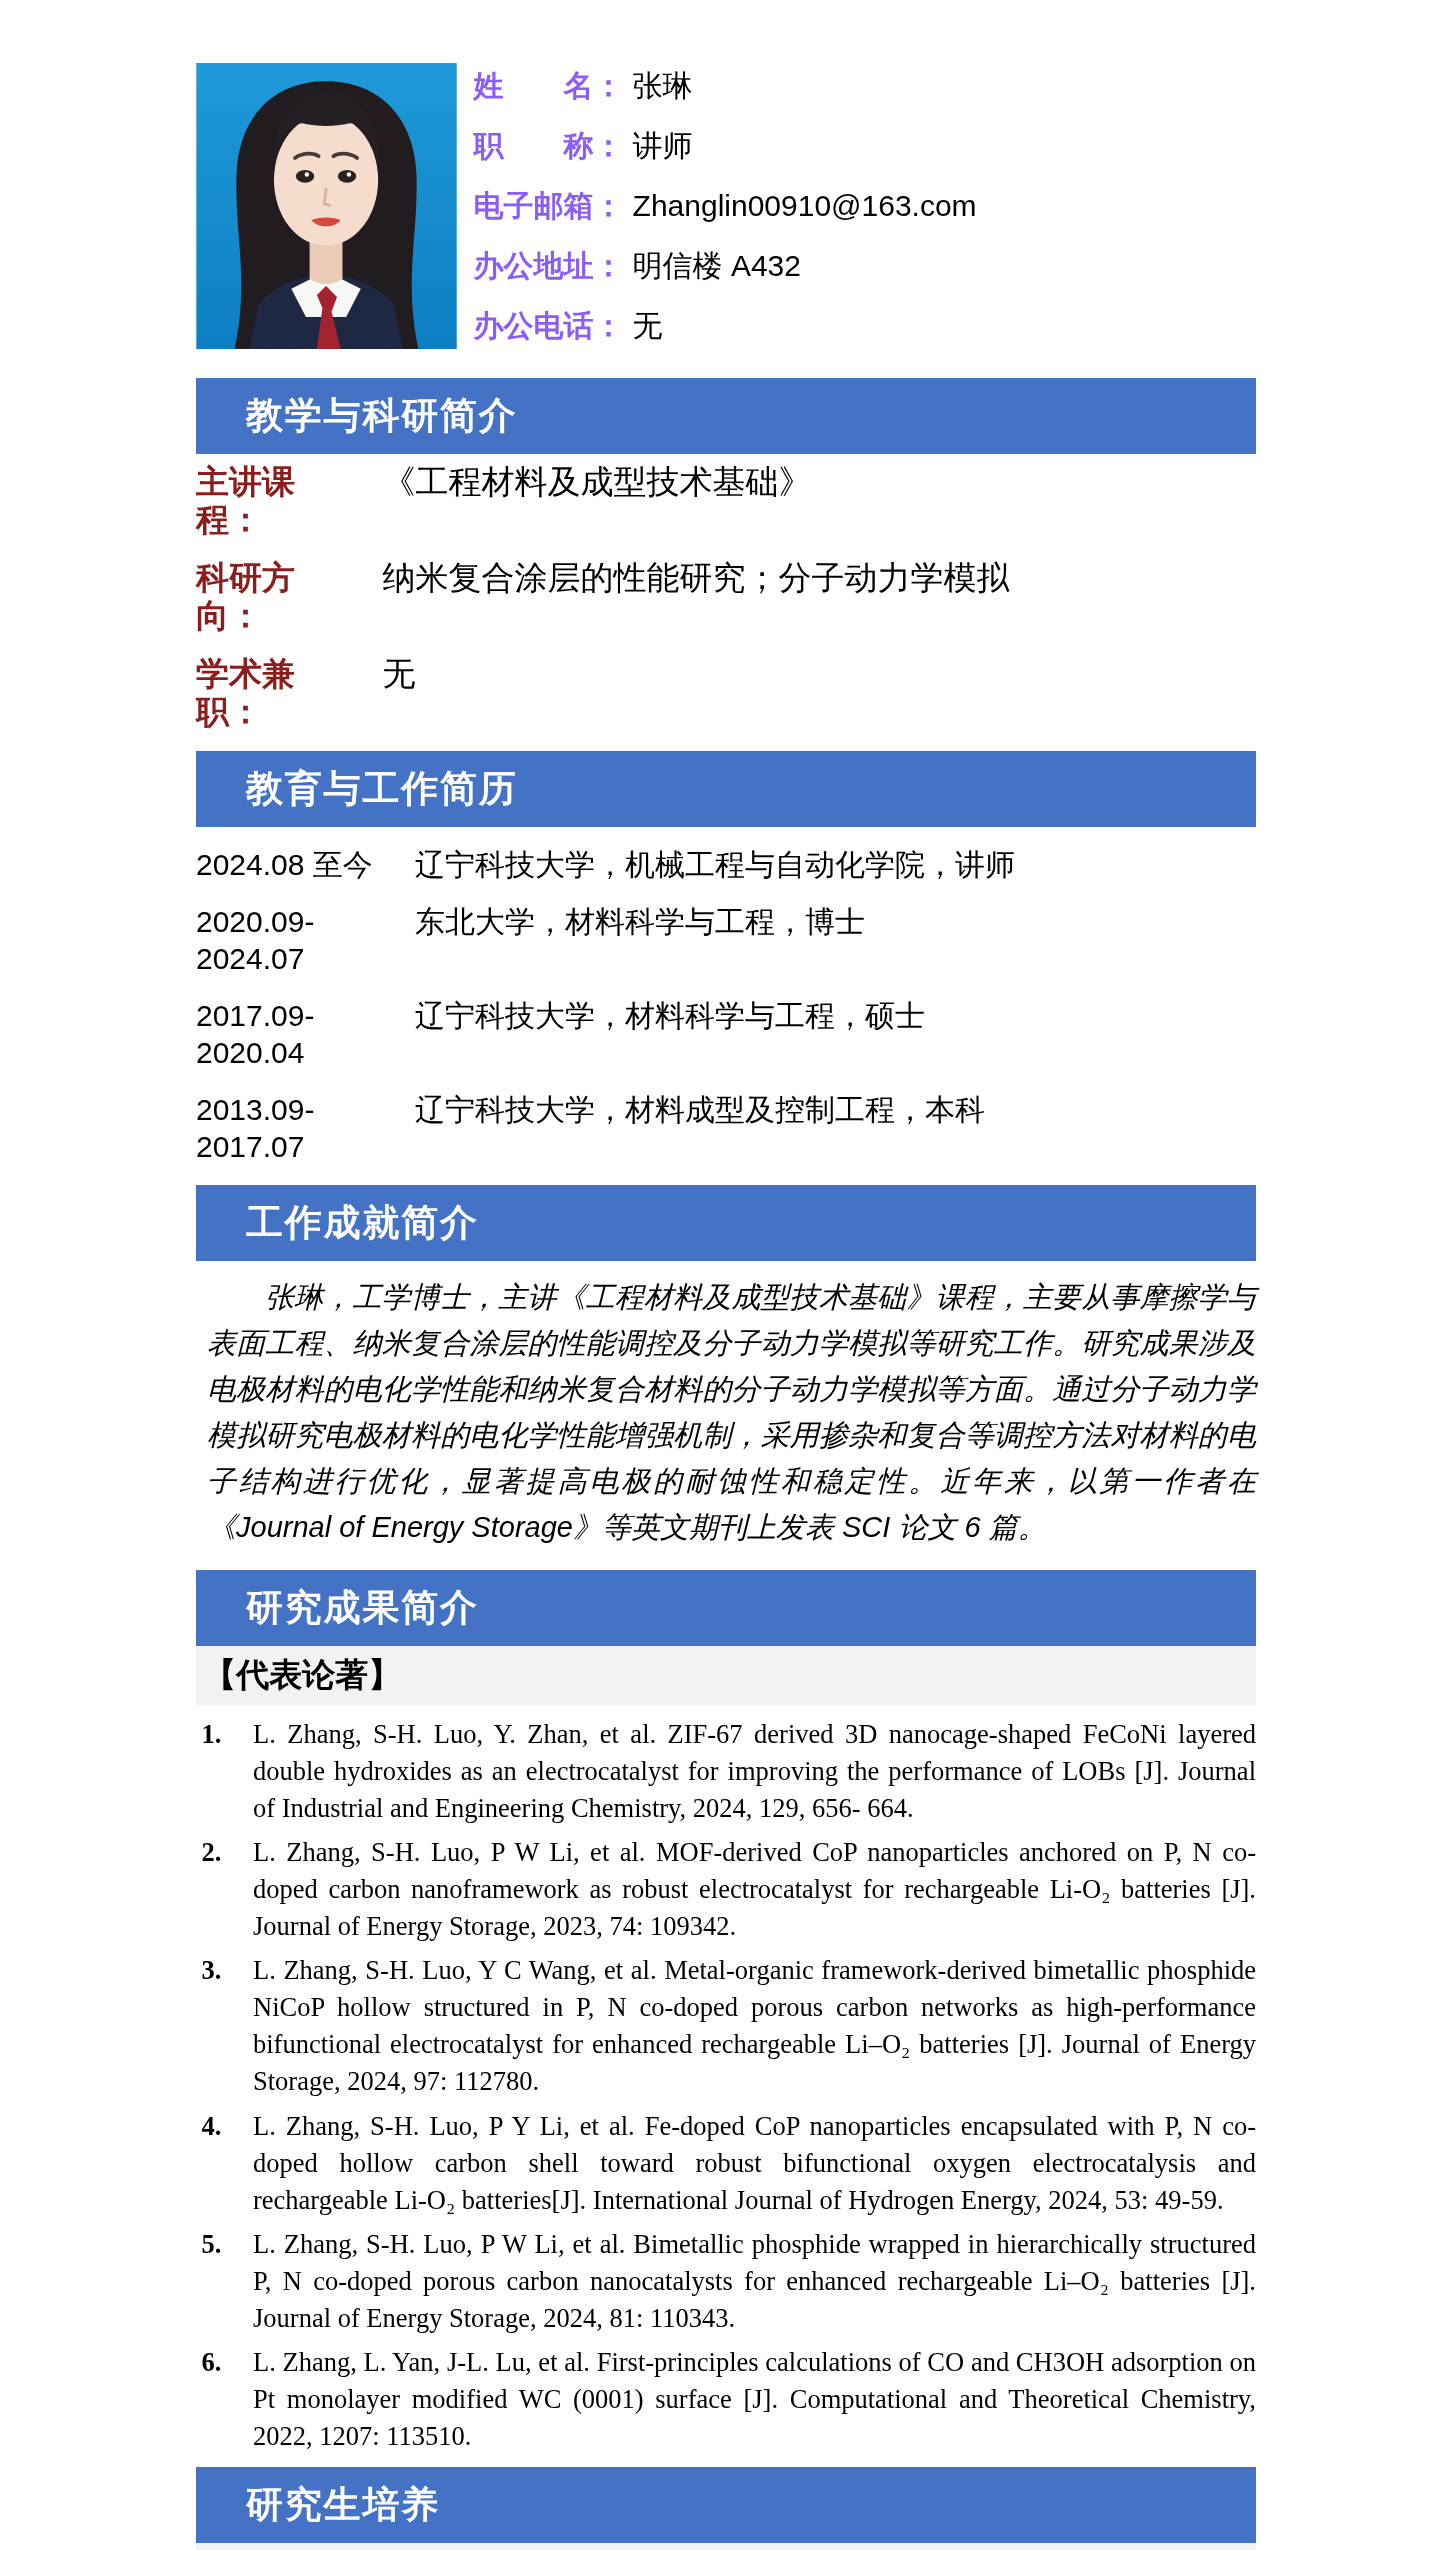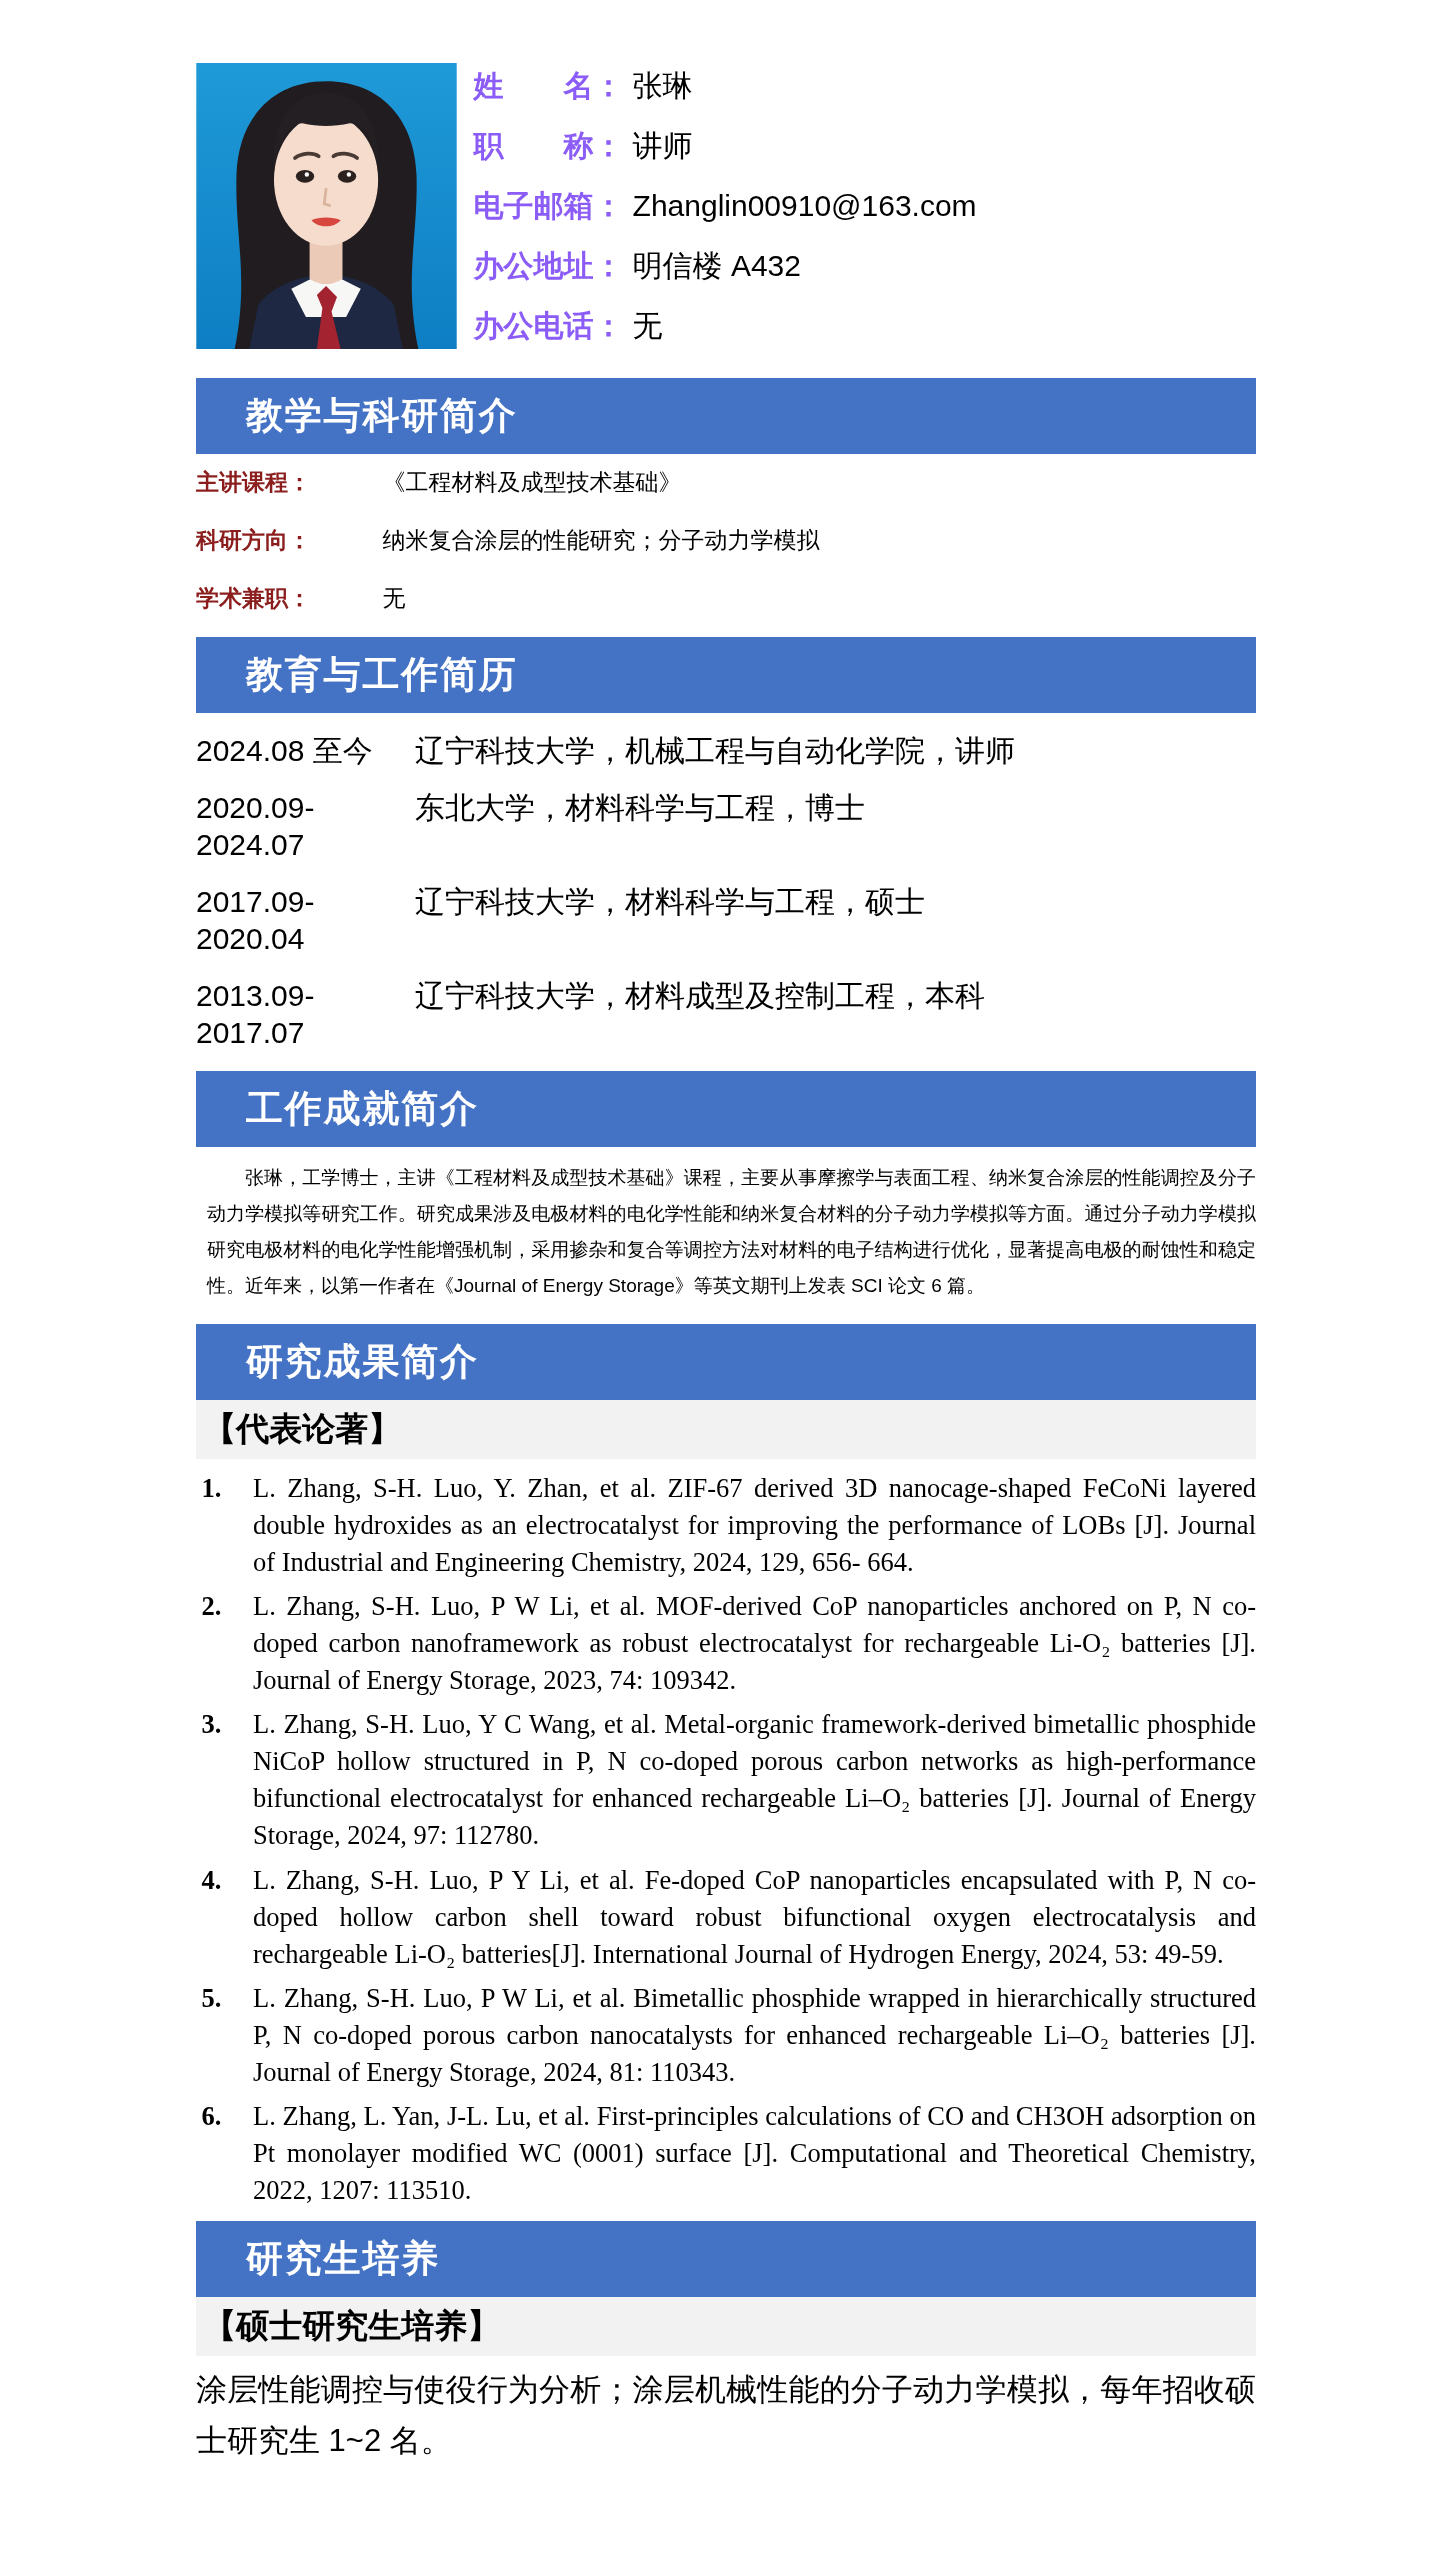--- a/index.html
+++ b/index.html
@@ -16,33 +16,33 @@
   .profile { display:flex; margin-top:8.2px; }
   .photo-wrap { width:261px; height:286px; flex:0 0 261px; }
   .photo-wrap svg { display:block; }
   .fields { margin-left:16.5px; padding-top:3.7px; }
   .field { display:flex; font-size:30px; line-height:37px; margin-bottom:23px; }
   .field-label { color:#8b5cf6; font-weight:bold; white-space:pre; }
   .field-value { margin-left:9.1px;text-align:right; }
 
   
   .kv-rows { margin-top:9.1px; }
-  .kv { display:flex; font-size:23px; line-height:38px; margin-bottom:20px; }
+  .kv { display:flex; font-size:33px; line-height:38px; margin-bottom:20px; }
   .kv-label { color:#8b1d1d; font-weight:bold; width:161px; flex:0 0 auto; }
   .kv-value { margin-left:25.6px; }
 
   
   .timeline { margin-top:19px; }
   .trow { display:flex; font-size:30px; line-height:37px; margin-bottom:20px; }
   .t-period { width:219px; flex:0 0 auto; }
 
   
   .para {
     margin-top:12.8px; margin-left:11px; width:1049px;
-    font-size:19px; line-height:36px; text-align:justify; text-indent:2em;
+    font-size:29px; line-height:46px; text-align:justify; text-indent:2em;font-style:italic;
   }
 
   
   .bar.m2 { margin-top:11px; }
   .bar.m3 { margin-top:0; }
   .bar.m4 { margin-top:0; }
   .bar.m5 { margin-top:20px; }
   .bar.m6 { margin-top:12px;text-align:center; }
 
   

